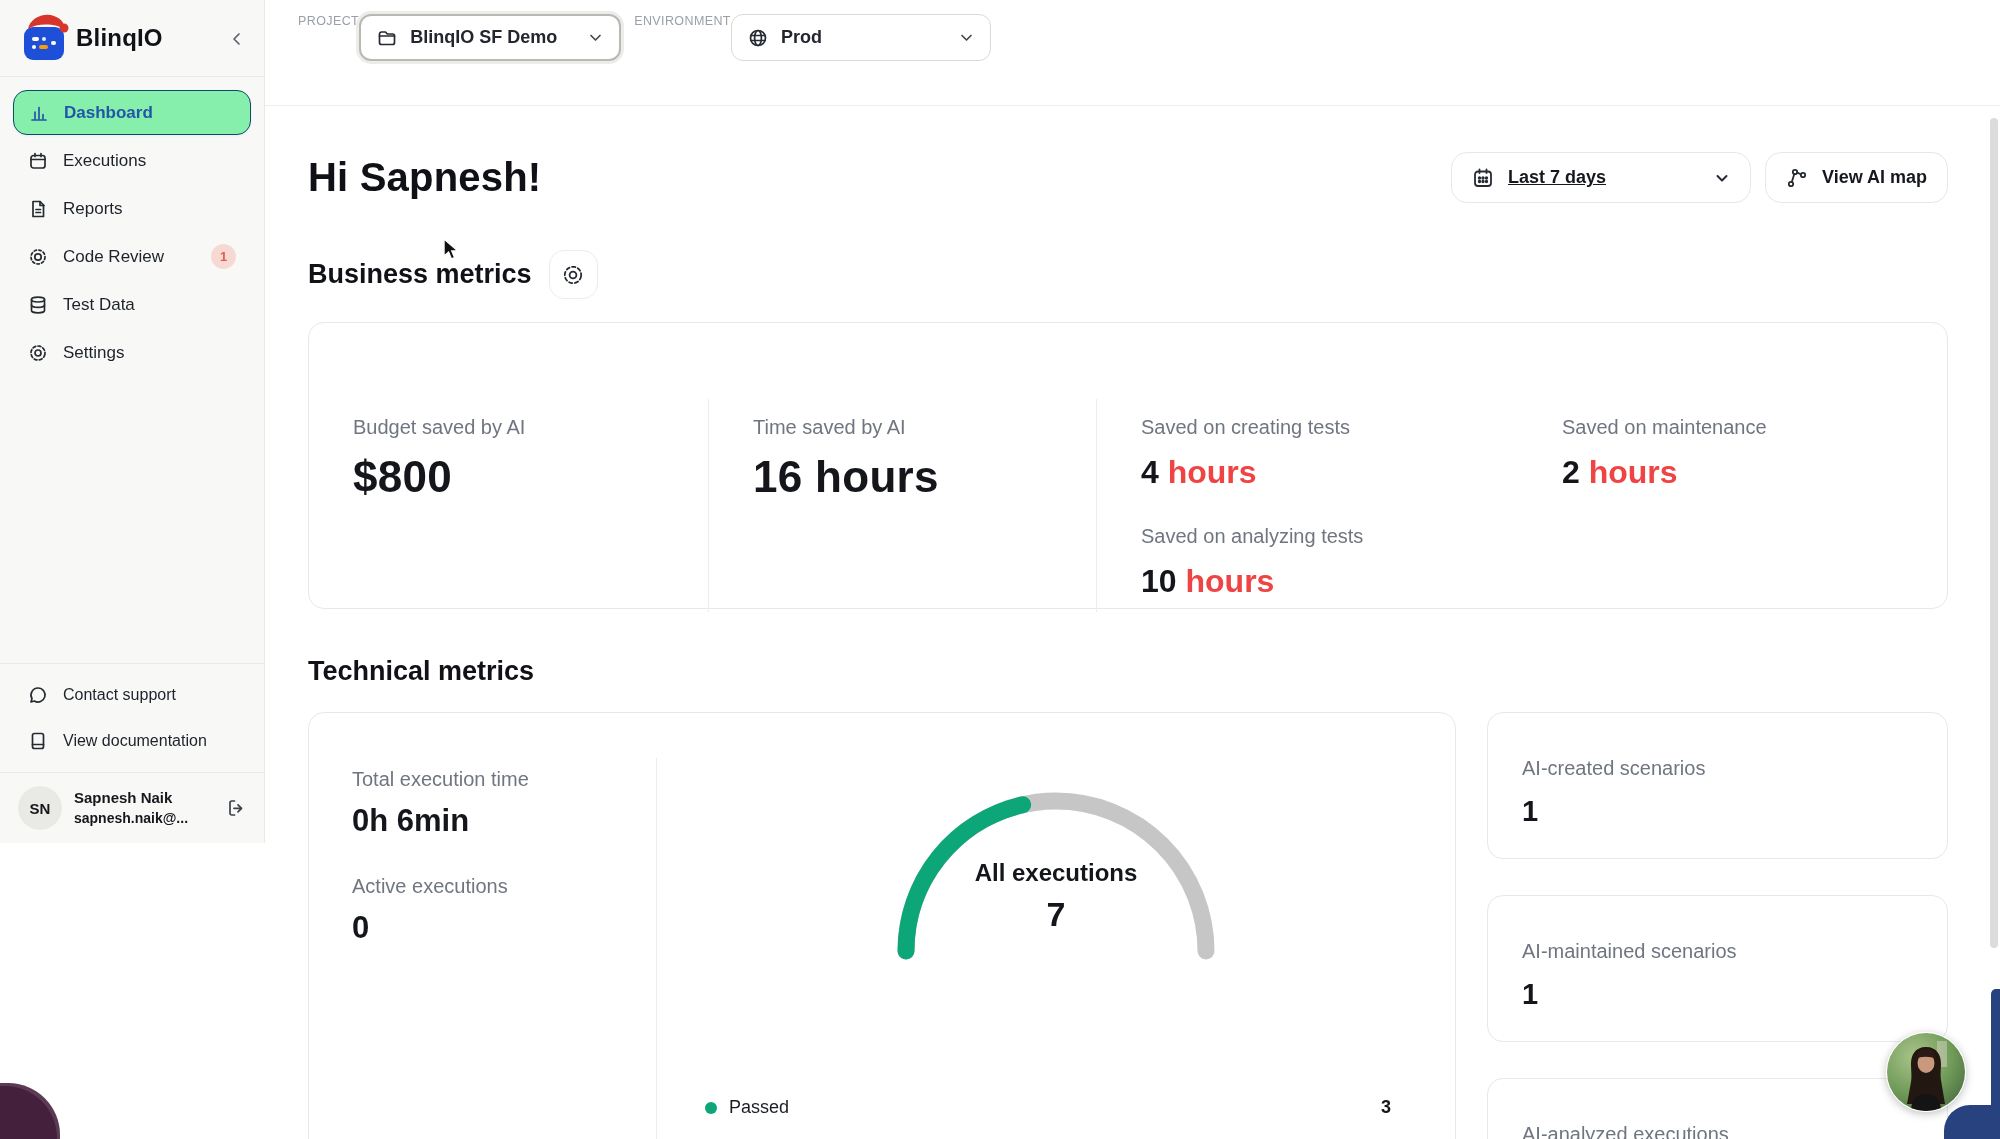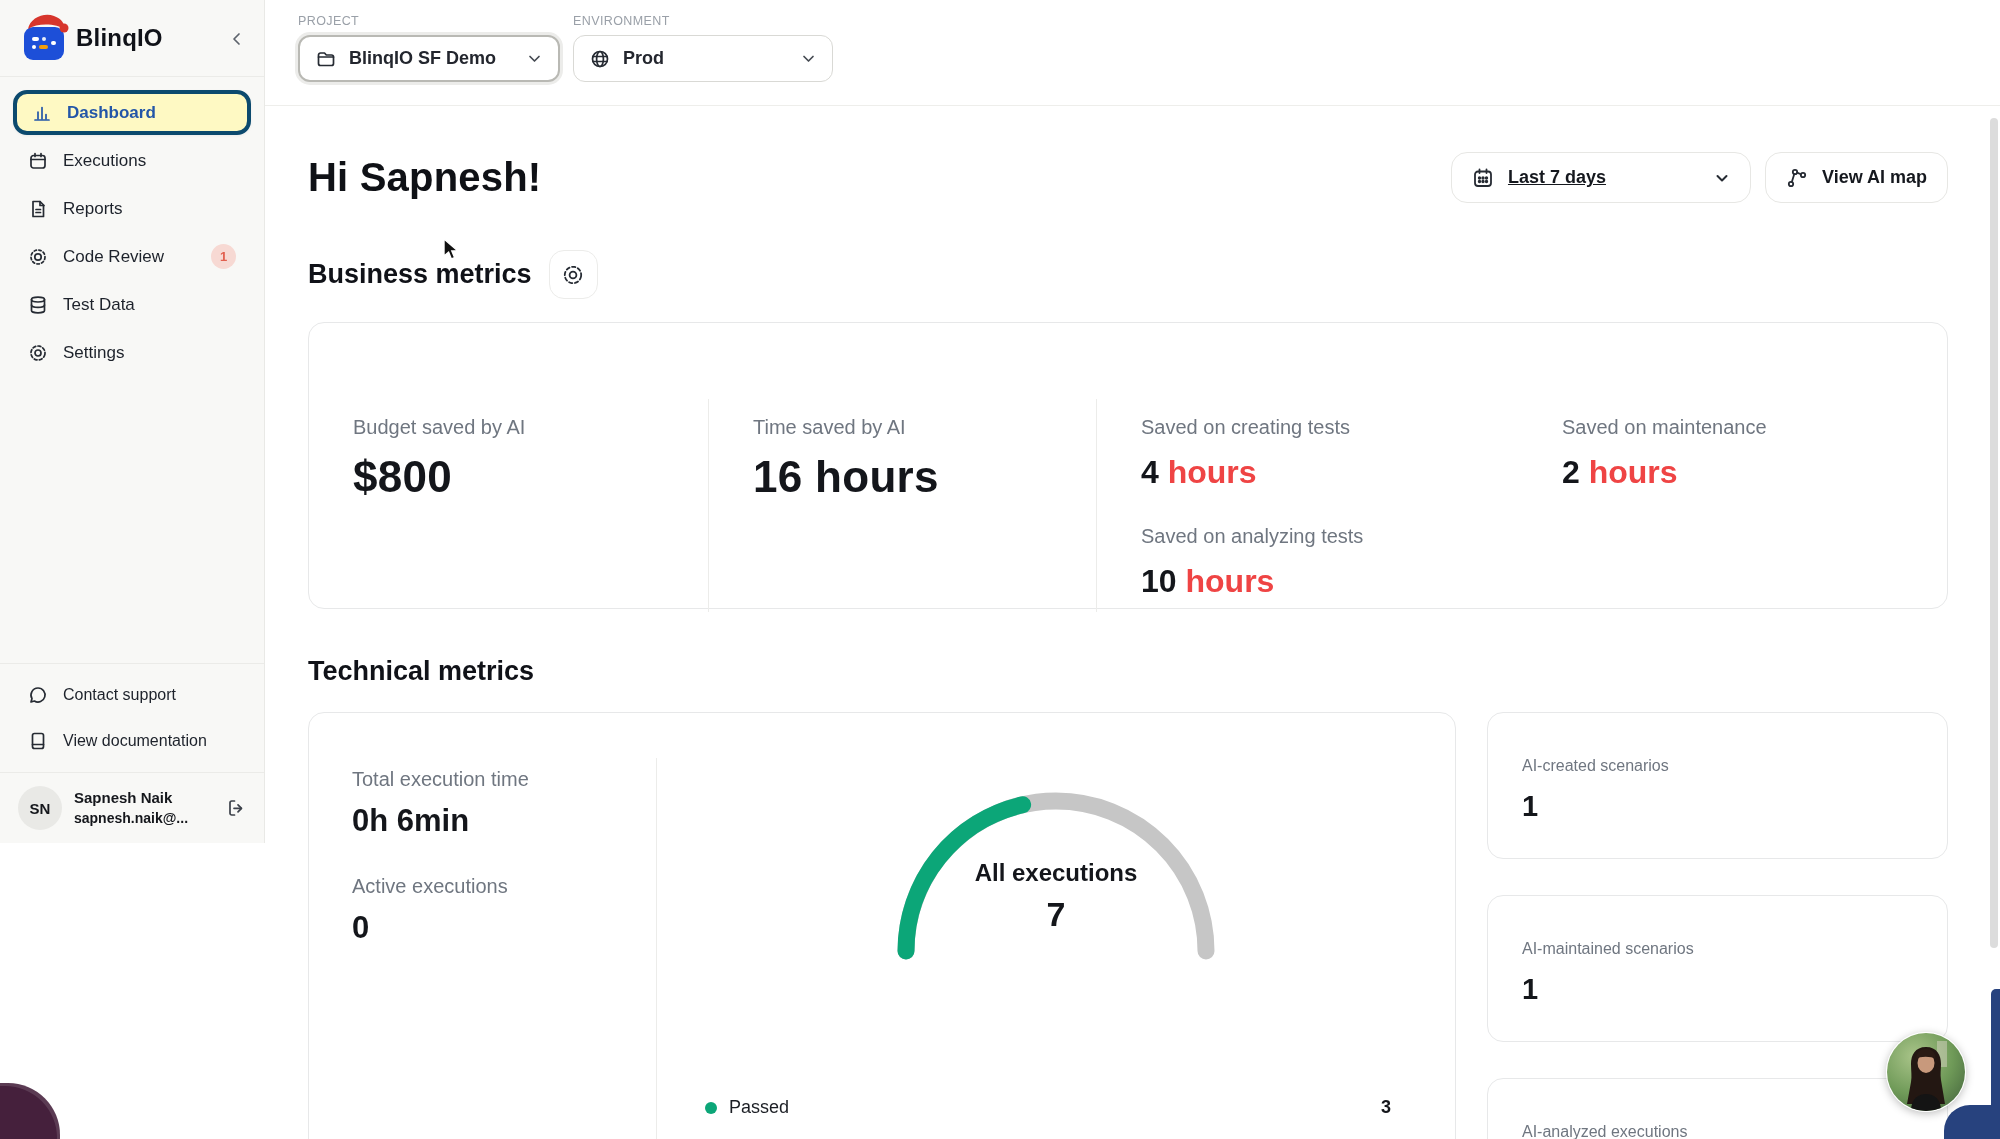--- a/index.html
+++ b/index.html
@@ -23,21 +23,21 @@
   .logo-mark { position:relative; width:52px; height:56px; }
   .logo-text { font-size:24px; font-weight:700; letter-spacing:.2px; margin-left:6px; color:#101218; }
   .collapse-btn { position:absolute; right:16px; top:28px; width:22px; height:22px; display:flex; align-items:center; justify-content:center; cursor:pointer; }
   .nav { border-top:1px solid #ebebe8; padding:13px 13px 0; }
   .nav-item {
     display:flex; align-items:center; gap:15px; height:45px; padding:0 15px;
     border-radius:14px; font-size:17px; font-weight:500; color:#1d222b;
     margin-bottom:3px; cursor:pointer;
   }
   .nav-item.active {
-    background:#fef9c3; border:4px solid #0c4a6e;
+    background:#86efac; border:1px solid #0c4a6e;
     color:var(--accent-blue,#2356a8); font-weight:600;
     box-shadow:0 1px 3px rgba(0,0,0,.05);
   }
   .nav-item.active .ic { stroke:var(--accent-blue,#2356a8); }
   .nav-badge {
     margin-left:auto; width:25px; height:25px; border-radius:50%;
     background:var(--badge-bg,#f7d9d3); color:var(--badge-text,#e2604f);
     font-size:13px; font-weight:600; display:flex; align-items:center; justify-content:center;
   }
   .sidebar-bottom { margin-top:auto; }
@@ -48,21 +48,21 @@
   .user-meta { line-height:1.35; min-width:0; }
   .user-name { font-size:15px; font-weight:600; color:#15171c; }
   .user-email { font-size:14px; font-weight:700; color:#15171c; white-space:nowrap; }
   .logout-btn { margin-left:auto; cursor:pointer; }
 
   
   .topbar {
     position:absolute; left:265px; top:0; right:0; height:106px;
     border-bottom:1px solid #eeeeeb; display:flex; gap:13px; padding:14px 0 0 33px; background:#fff;
   }
-  .sel-group { display:flex; flex-direction:column; }
+  .sel-group { display:flex; }
   .sel-label { font-size:12.5px; font-weight:500; color:#9aa0a8; letter-spacing:.4px; margin-bottom:7px; }
   .select {
     height:47px; border:1px solid #d9d9d5; border-radius:12px; background:#fff;
     display:flex; align-items:center; gap:13px; padding:0 16px; font-size:18px; font-weight:600; color:#23262e; cursor:pointer;
   }
   .select .chev { margin-left:auto; }
   .select.focused { border:2px solid #b9b9b4; box-shadow:0 0 0 3px #ececea; }
   .select.project { width:262px; }
   .select.environment { width:260px; }
 
@@ -108,21 +108,21 @@
   .gauge-center { position:absolute; left:0; top:88px; width:100%; text-align:center; }
   .gauge-title { font-size:24px; font-weight:600; color:#14161b; }
   .gauge-value { font-size:34px; font-weight:700; color:#14161b; margin-top:8px; }
   .legend-row { width:100%; margin-top:126px; padding:0 64px 0 48px; display:flex; align-items:center; }
   .legend-dot { width:12px; height:12px; border-radius:50%; background:var(--green,#0ca678); margin-right:12px; }
   .legend-label { font-size:18px; font-weight:500; color:#1b1e24; }
   .legend-value { margin-left:auto; font-size:18px; font-weight:600; color:#14161b; }
 
   .side-cards { width:461px; display:flex; flex-direction:column; gap:36px; }
   .side-card { height:147px; padding:44px 0 0 34px; }
-  .side-card .m-label { font-size:16px; }
+  .side-card .m-label { font-size:20px; }
   .side-card .sc-val { font-size:29px; font-weight:700; color:#14161b; margin-top:15px; }
   .side-card.cut { height:147px; }
 
   
   .scroll-thumb { position:absolute; right:2px; top:118px; width:8px; height:830px; border-radius:4px; background:#dcdcdc; z-index:6; }
   .cursor { position:absolute; left:443px; top:238px; z-index:9; }
   .video-avatar {
     position:absolute; left:1886px; top:1032px; width:80px; height:80px; border-radius:50%;
     overflow:hidden; z-index:8; box-shadow:0 2px 8px rgba(0,0,0,.25); border:1px solid #fff;
   }

